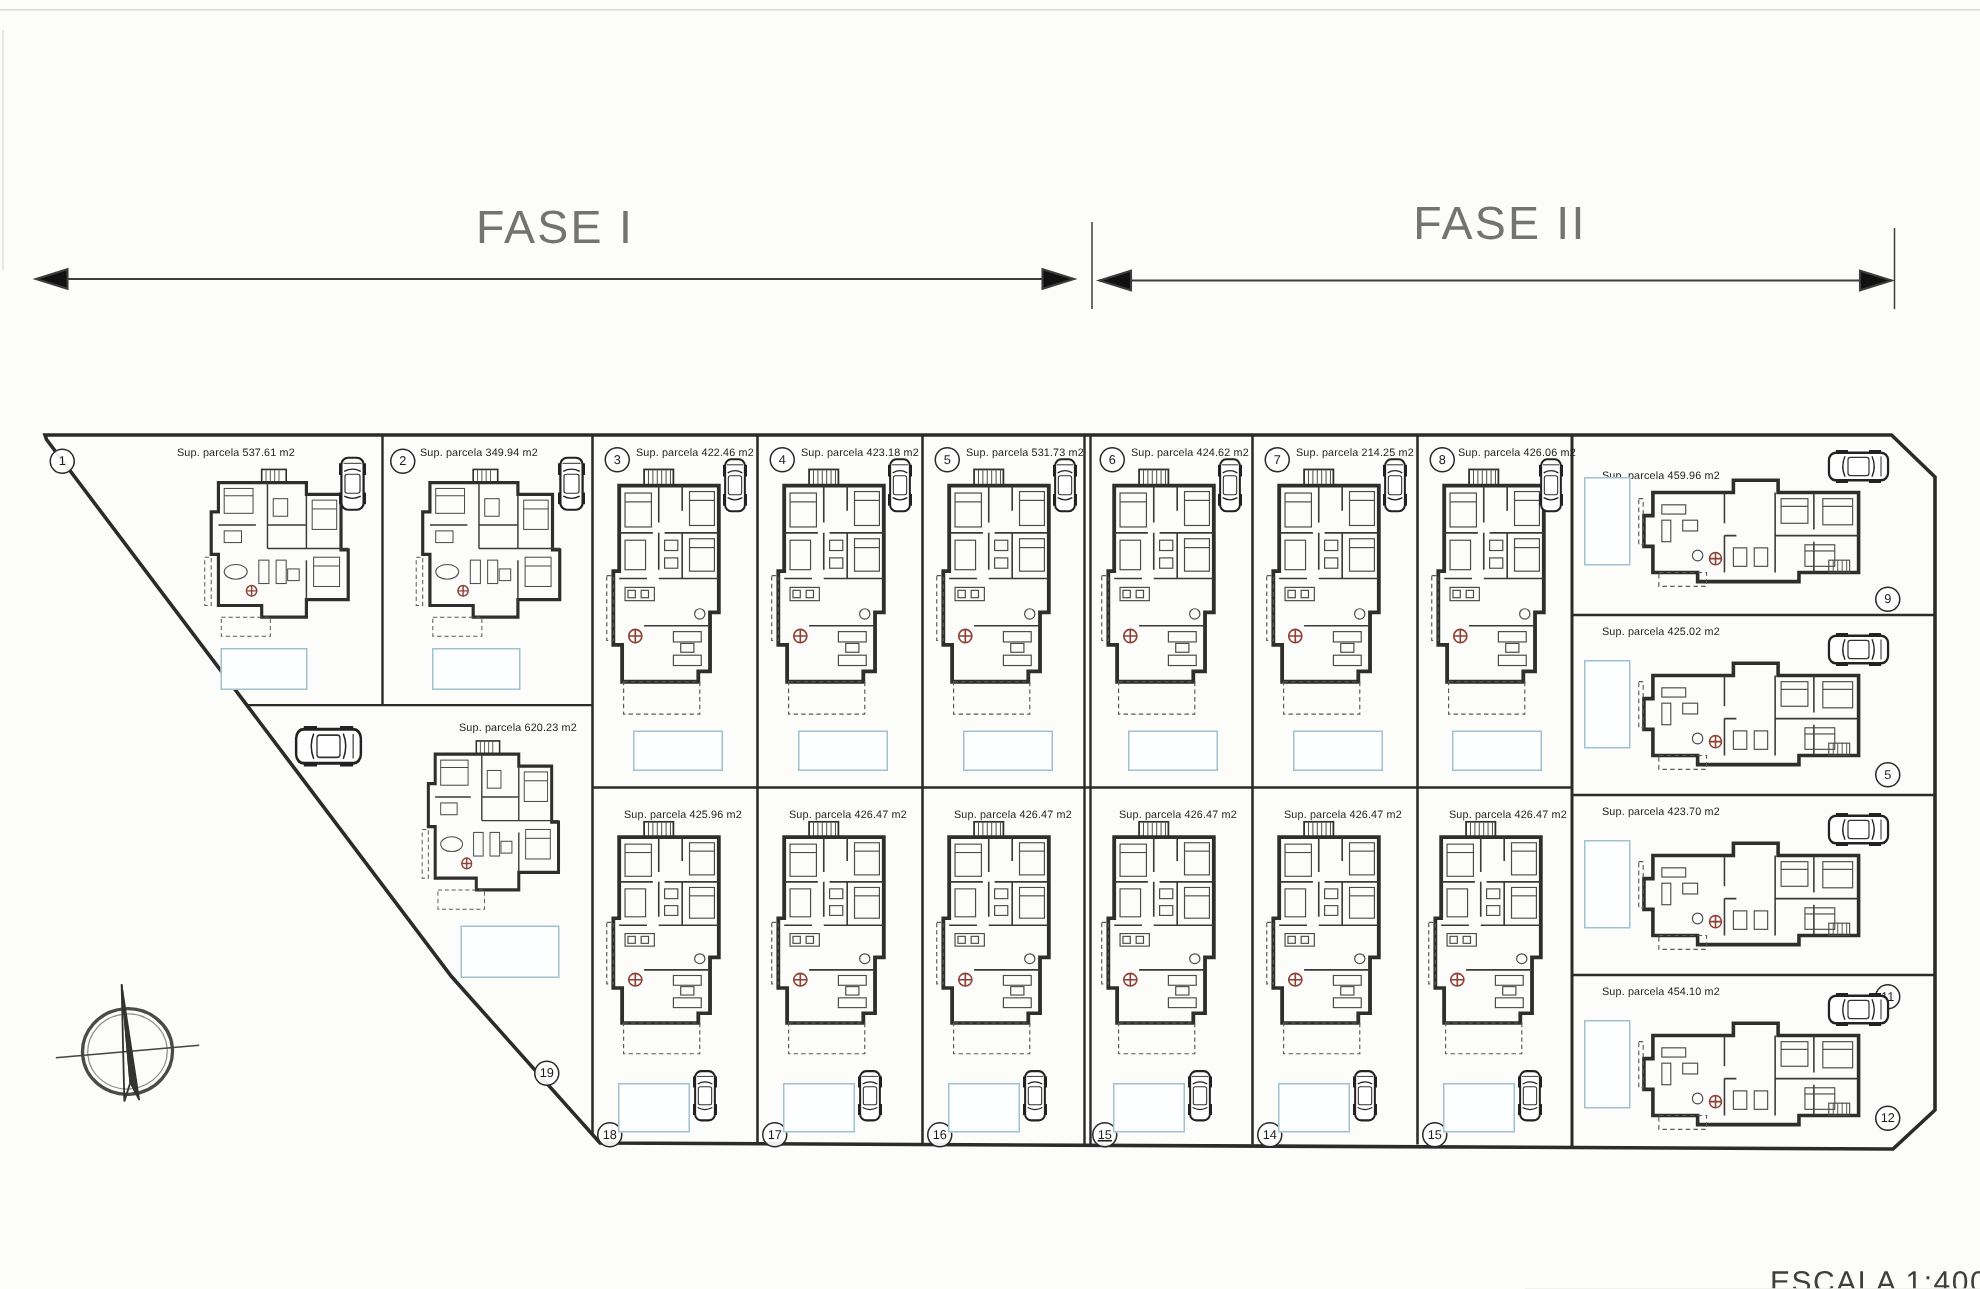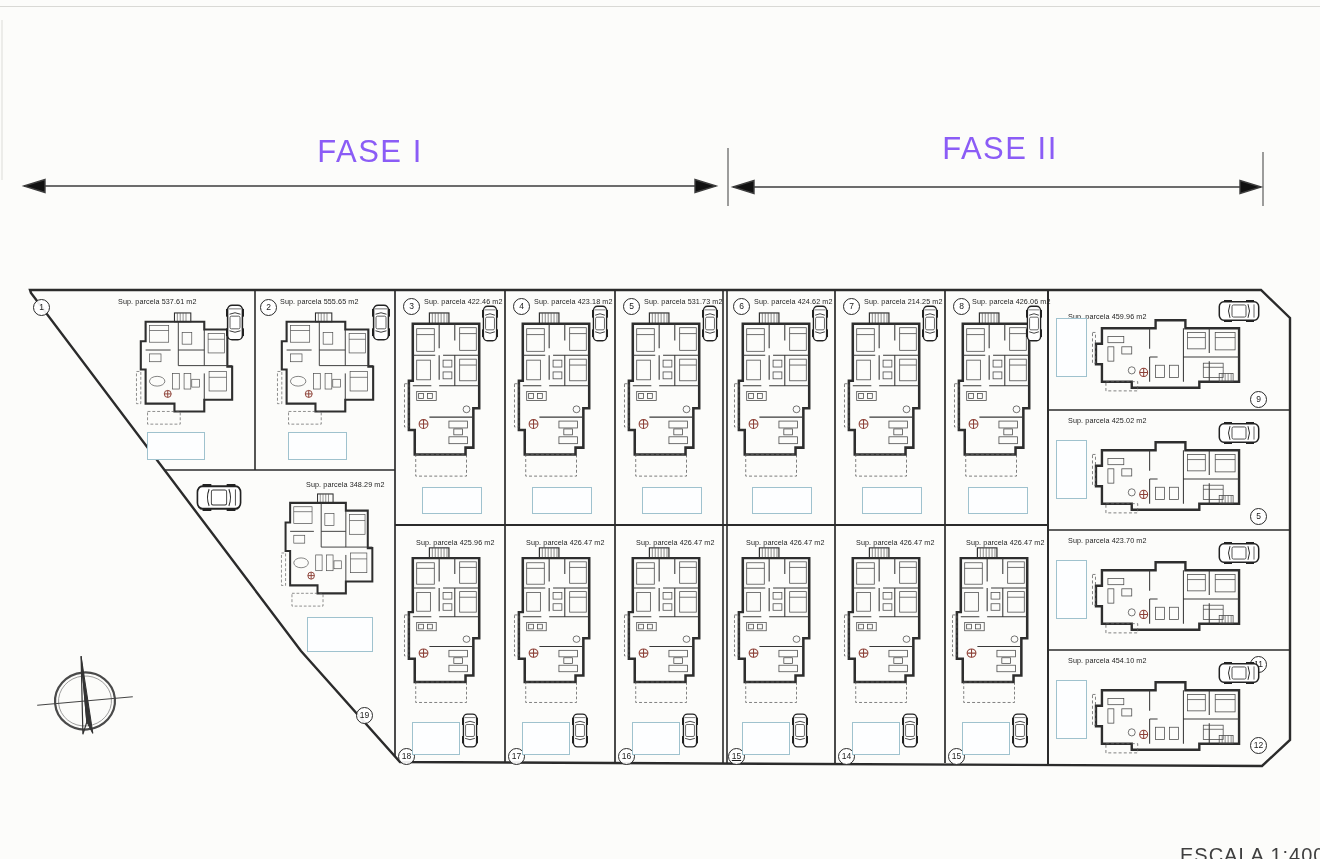--- a/index.html
+++ b/index.html
@@ -1,18 +1,18 @@
 <!DOCTYPE html>
 <html><head>
 <meta charset="utf-8">
 <style>
   html,body{margin:0;padding:0;background:#e8e8e6;}
   .sheet{position:relative;width:1320px;height:859px;background:#fcfcfa;overflow:hidden;
          font-family:"Liberation Sans", sans-serif;}
-  .fase-title{position:absolute;transform:translateX(-50%);font-size:31px;color:#8b5cf6;
+  .fase-title{position:absolute;transform:translateX(-50%);font-size:31px;color:#737373;
               letter-spacing:1.5px;white-space:nowrap;}
   .scale-label{position:absolute;font-size:20px;color:#3f3f3f;letter-spacing:1px;white-space:nowrap;}
   .parcel{position:absolute;left:0;top:0;width:0;height:0;}
   .badge{position:absolute;width:15px;height:15px;border:1.2px solid #2a2a2a;border-radius:50%;
          background:rgba(255,255,255,.92);font-size:8.5px;line-height:15px;text-align:center;color:#1c1c1c;}
   .area-label{position:absolute;font-size:7.2px;color:#232323;white-space:nowrap;letter-spacing:.1px;}
   .pool{position:absolute;border:1px solid #9fc2ce;background:#fdfeff;}
   svg.plan,svg.car{position:absolute;overflow:visible;}
   #icon-defs{position:absolute;width:0;height:0;}
   #site-svg{position:absolute;left:0;top:0;pointer-events:none;}
@@ -199,21 +199,21 @@
         </svg>
     <svg class="car" preserveAspectRatio="none" viewBox="0 0 18 38" width="18" height="37" style="left: 226px; top: 304px; width: 18px; height: 37px;">
           <use href="#car-v"></use>
         </svg>
     <div class="pool" style="left: 147px; top: 432px; width: 56px; height: 26px;"></div>
   </div>
       <div class="parcel">
     <div class="badge" style="left: 260px; top: 299px;">
       <span>2</span>
     </div>
-    <div class="area-label" style="left: 280px; top: 297px;">Sup. parcela 555.65 m2</div>
+    <div class="area-label" style="left: 280px; top: 297px;">Sup. parcela 349.94 m2</div>
     <svg class="plan" preserveAspectRatio="none" viewBox="0 0 104 122" width="100" height="119" style="left: 277px; top: 311px; width: 100px; height: 119px;">
           <use href="#plan-L"></use>
         </svg>
     <svg class="car" preserveAspectRatio="none" viewBox="0 0 18 38" width="18" height="37" style="left: 372px; top: 304px; width: 18px; height: 37px;">
           <use href="#car-v"></use>
         </svg>
     <div class="pool" style="left: 288px; top: 432px; width: 57px; height: 26px;"></div>
   </div>
       <div class="parcel">
     <div class="badge" style="left: 403px; top: 298px;">
@@ -420,21 +420,21 @@
         </svg>
     <svg class="car" preserveAspectRatio="none" viewBox="0 0 18 38" width="16" height="35" style="left: 462px; top: 713px; width: 16px; height: 35px;">
           <use href="#car-v"></use>
         </svg>
     <div class="pool" style="left: 412px; top: 722px; width: 46px; height: 31px;"></div>
   </div>
       <div class="parcel">
     <div class="badge" style="left: 356px; top: 707px;">
       <span>19</span>
     </div>
-    <div class="area-label" style="left: 306px; top: 480px;">Sup. parcela 348.29 m2</div>
+    <div class="area-label" style="left: 306px; top: 480px;">Sup. parcela 620.23 m2</div>
     <svg class="plan" preserveAspectRatio="none" viewBox="0 0 104 122" width="95" height="120" style="left: 281px; top: 492px; width: 95px; height: 120px;">
           <use href="#plan-L"></use>
         </svg>
     <svg class="car" preserveAspectRatio="none" viewBox="0 0 42 20" width="46" height="27" style="left: 196px; top: 484px; width: 46px; height: 27px;">
           <use href="#car-h"></use>
         </svg>
     <div class="pool" style="left: 307px; top: 617px; width: 64px; height: 33px;"></div>
   </div>
     </div>
 </div>

